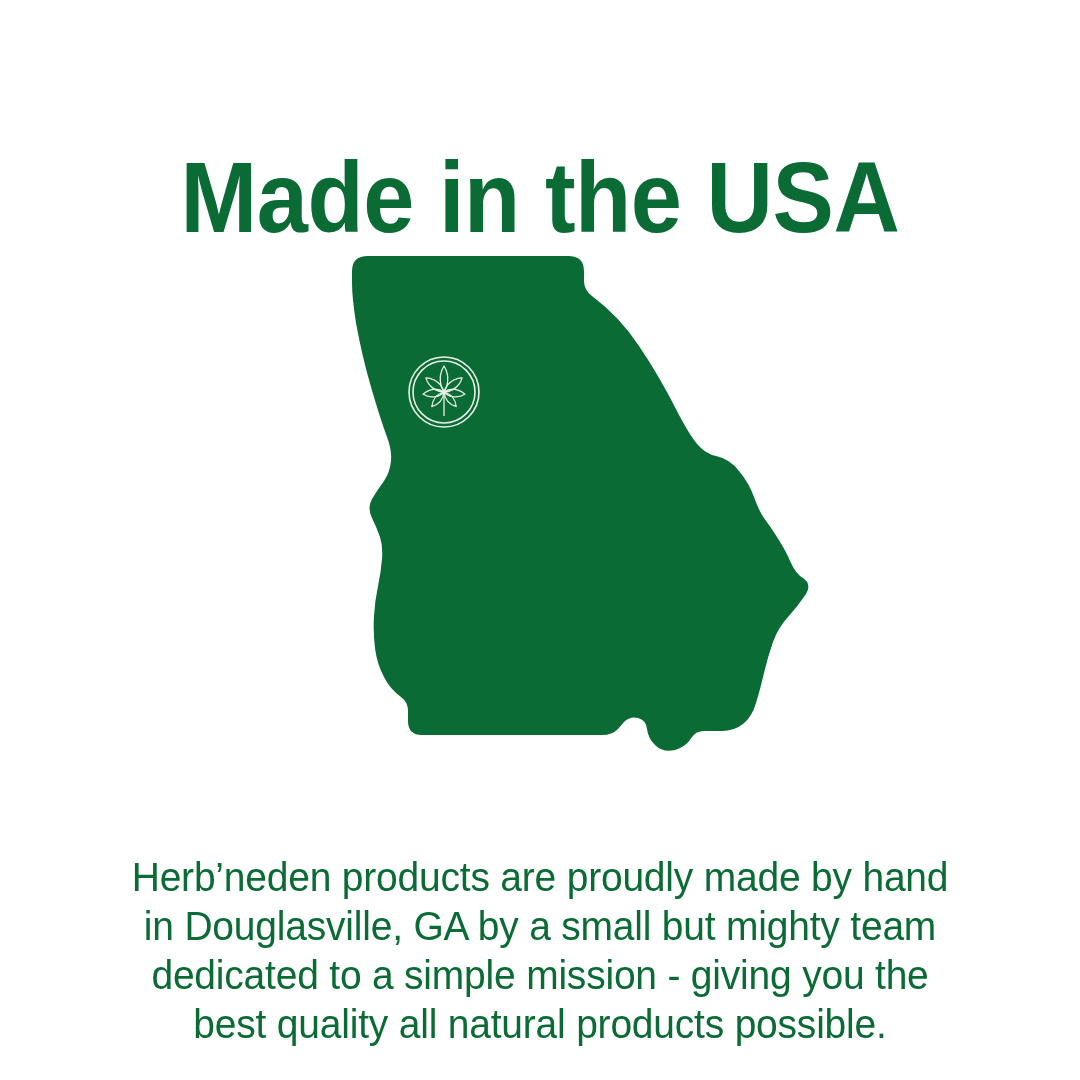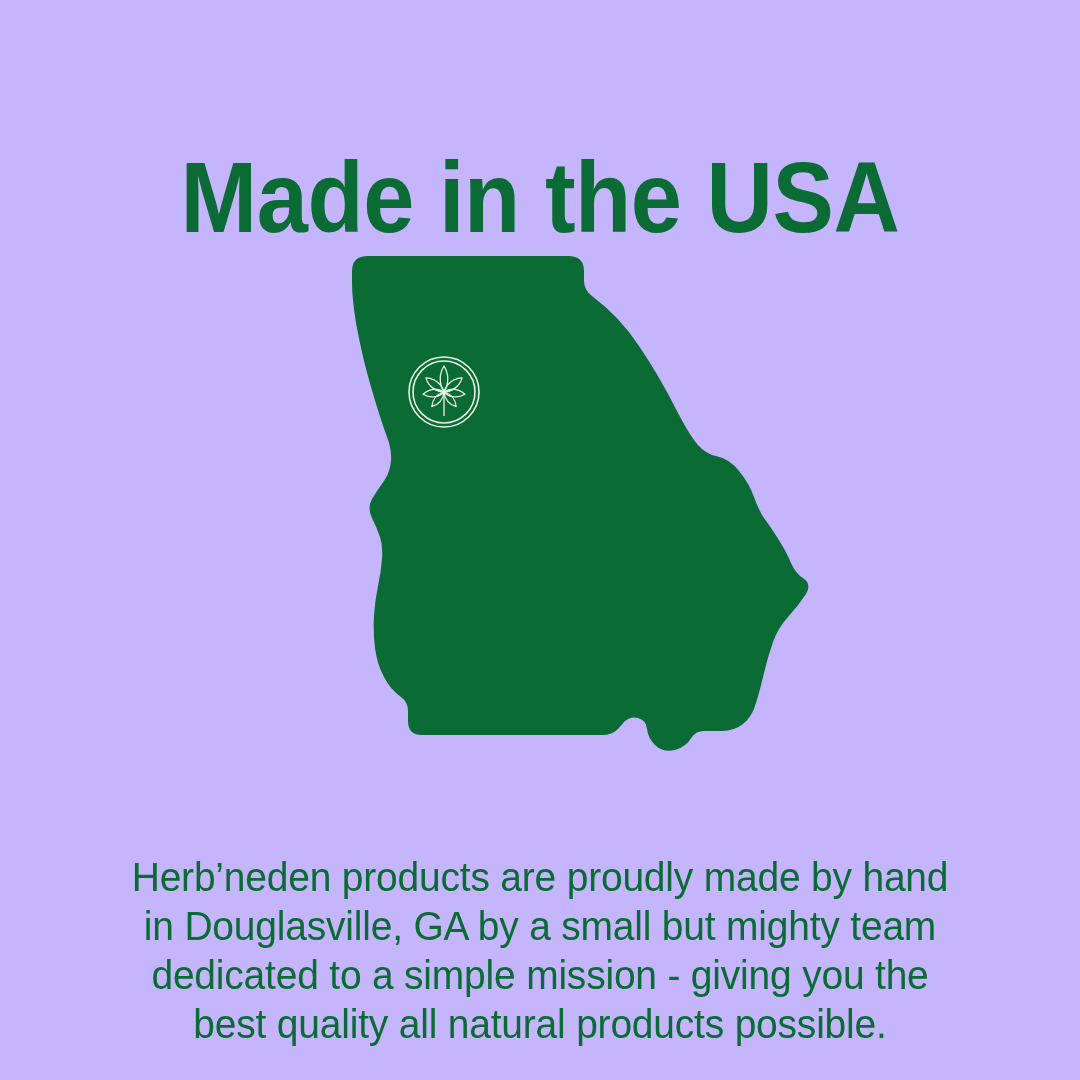--- a/index.html
+++ b/index.html
@@ -74,21 +74,21 @@
     user-select: none;
   }
   #body-copy .line {
     display: block;
     white-space: nowrap;
   }
 </style>
 </head>
 <body style="background: rgb(243, 227, 192);">
 
-<div id="card" style="background: #c4b5fd;">
+<div id="card" style="background: #ffffff;">
 
   <h1 id="headline" style="color: rgb(10, 107, 52);">Made in the USA</h1>
 
   <div id="map-wrap">
     <svg id="map-svg" viewBox="0 0 490 520" xmlns="http://www.w3.org/2000/svg">
 
       <path fill="#0a6b34" d="M 22 26
                Q 22 11 38 11
                L 238 11
                Q 254 11 254 26

